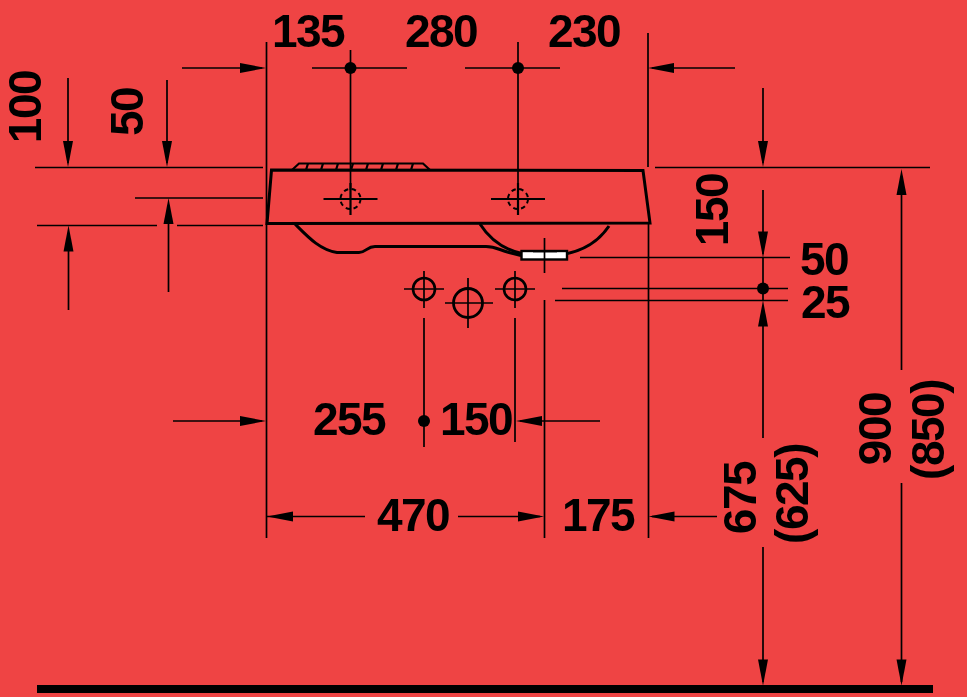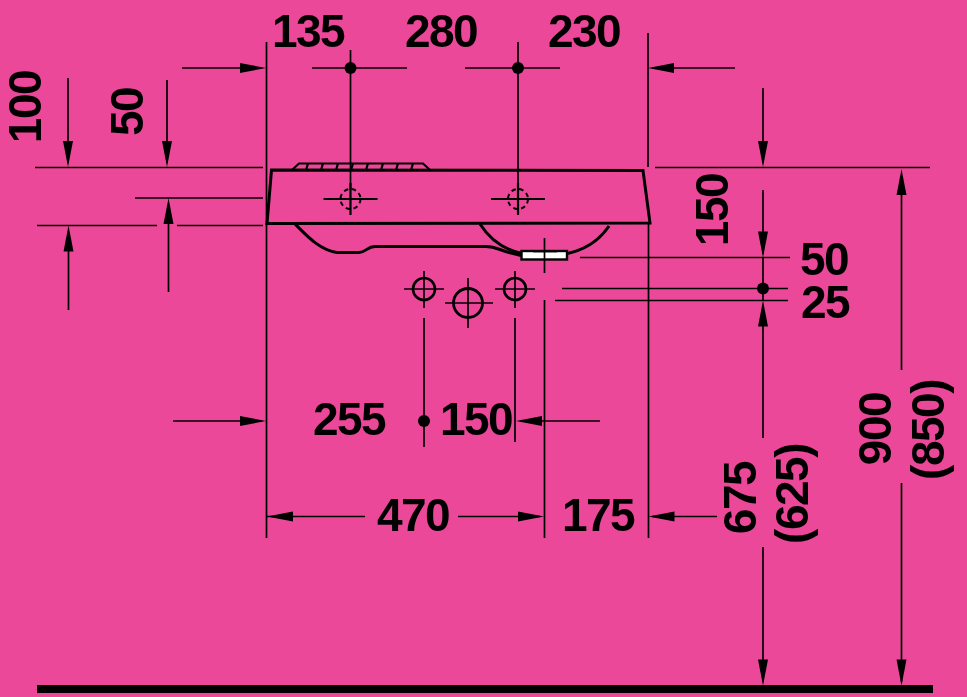--- a/index.html
+++ b/index.html
@@ -1,16 +1,16 @@
 <!DOCTYPE html>
 <html><head>
 <meta charset="utf-8">
 <style>
   html,body{margin:0;padding:0;background:#ffffff;}
-  .stage{position:relative;width:967px;height:697px;background:#ec4899;overflow:hidden;}
+  .stage{position:relative;width:967px;height:697px;background:#ef4444;overflow:hidden;}
   svg{display:block;}
   .dim-text{
     font-family:"Liberation Sans", sans-serif;
     font-weight:bold;
     font-size:46px;
     letter-spacing:-1.5px;
     fill:#000000;
   }
   .thin{stroke:#000000;stroke-width:1.7;fill:none;}
   .mid{stroke:#000000;stroke-width:2.2;fill:none;}

